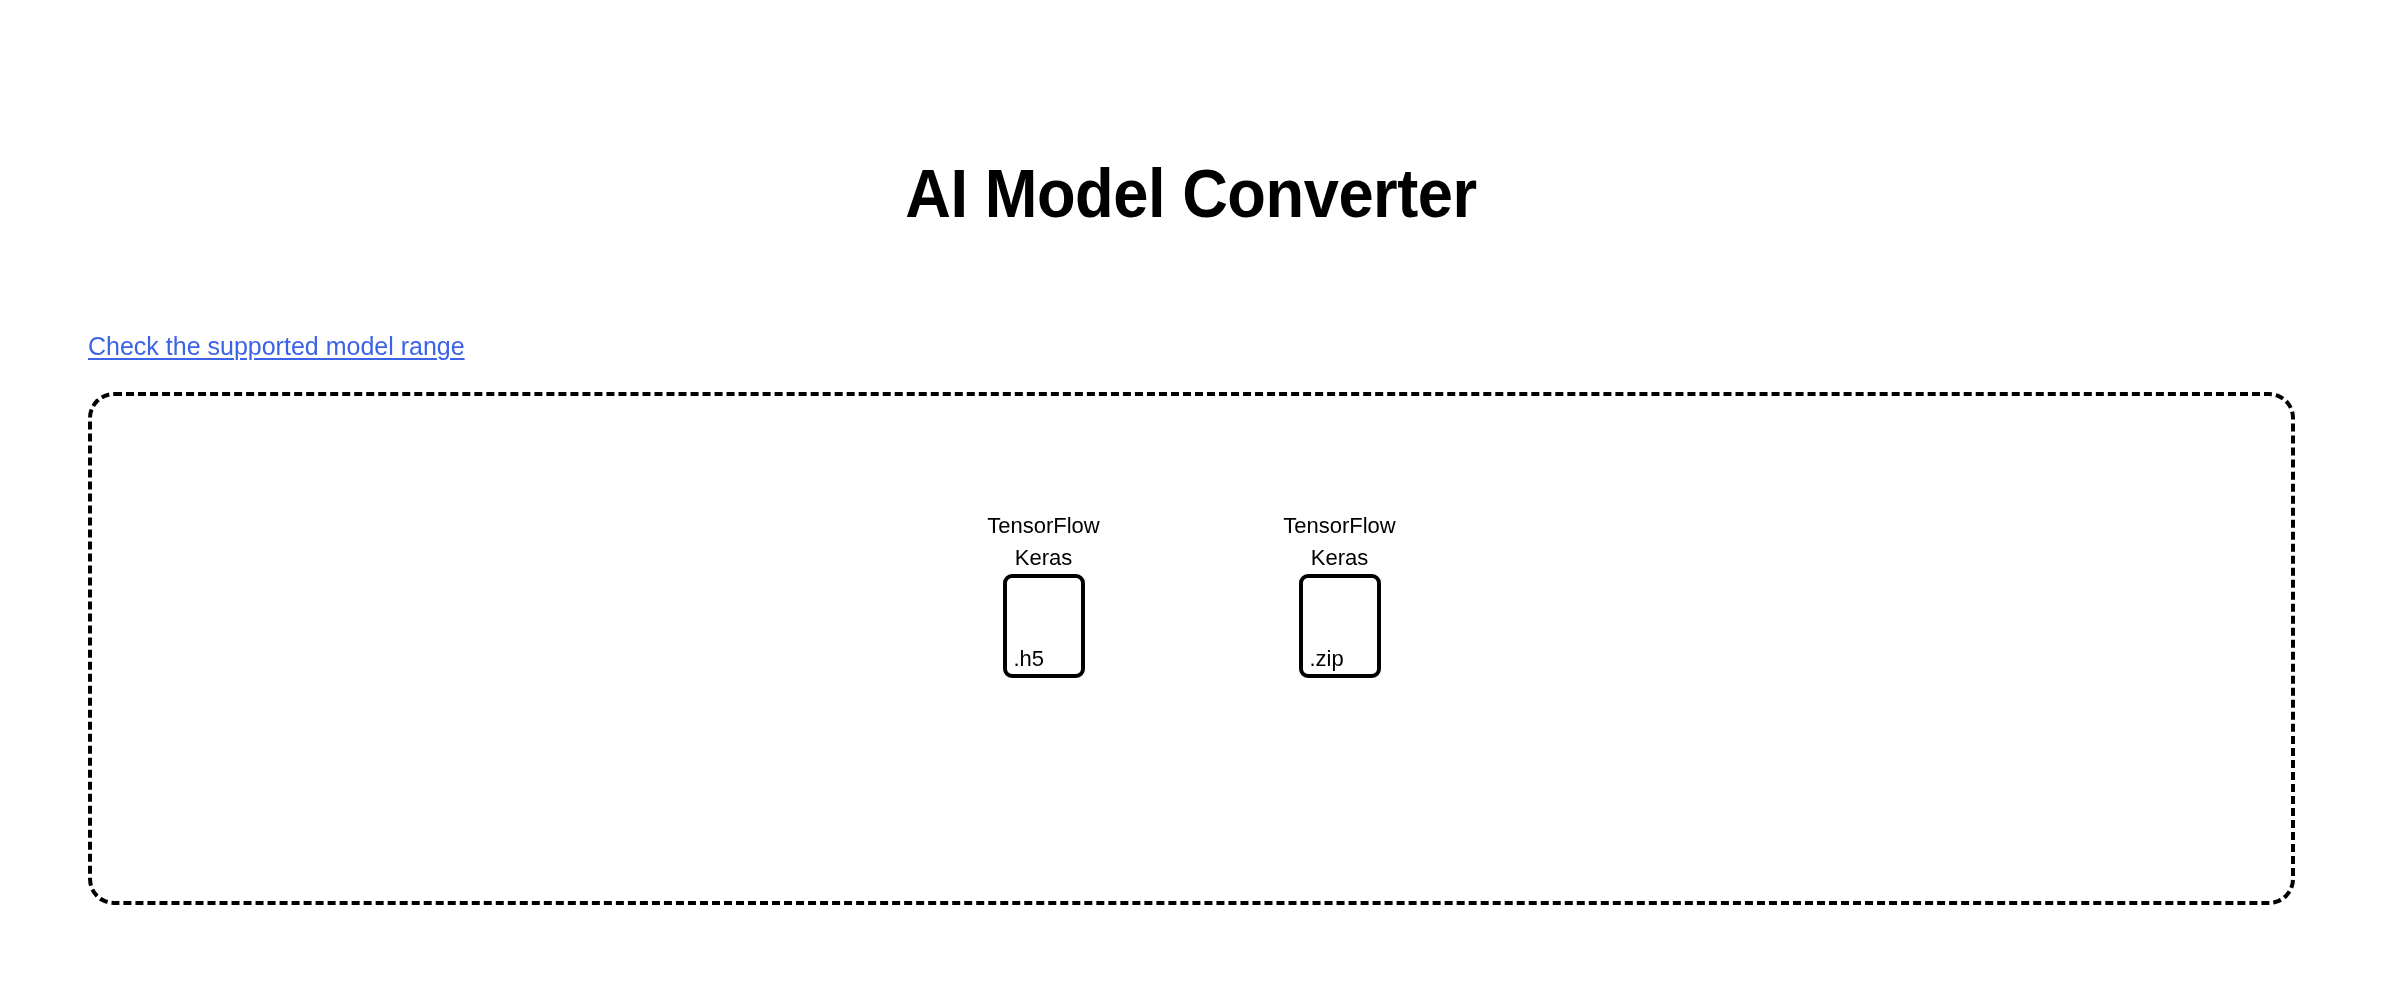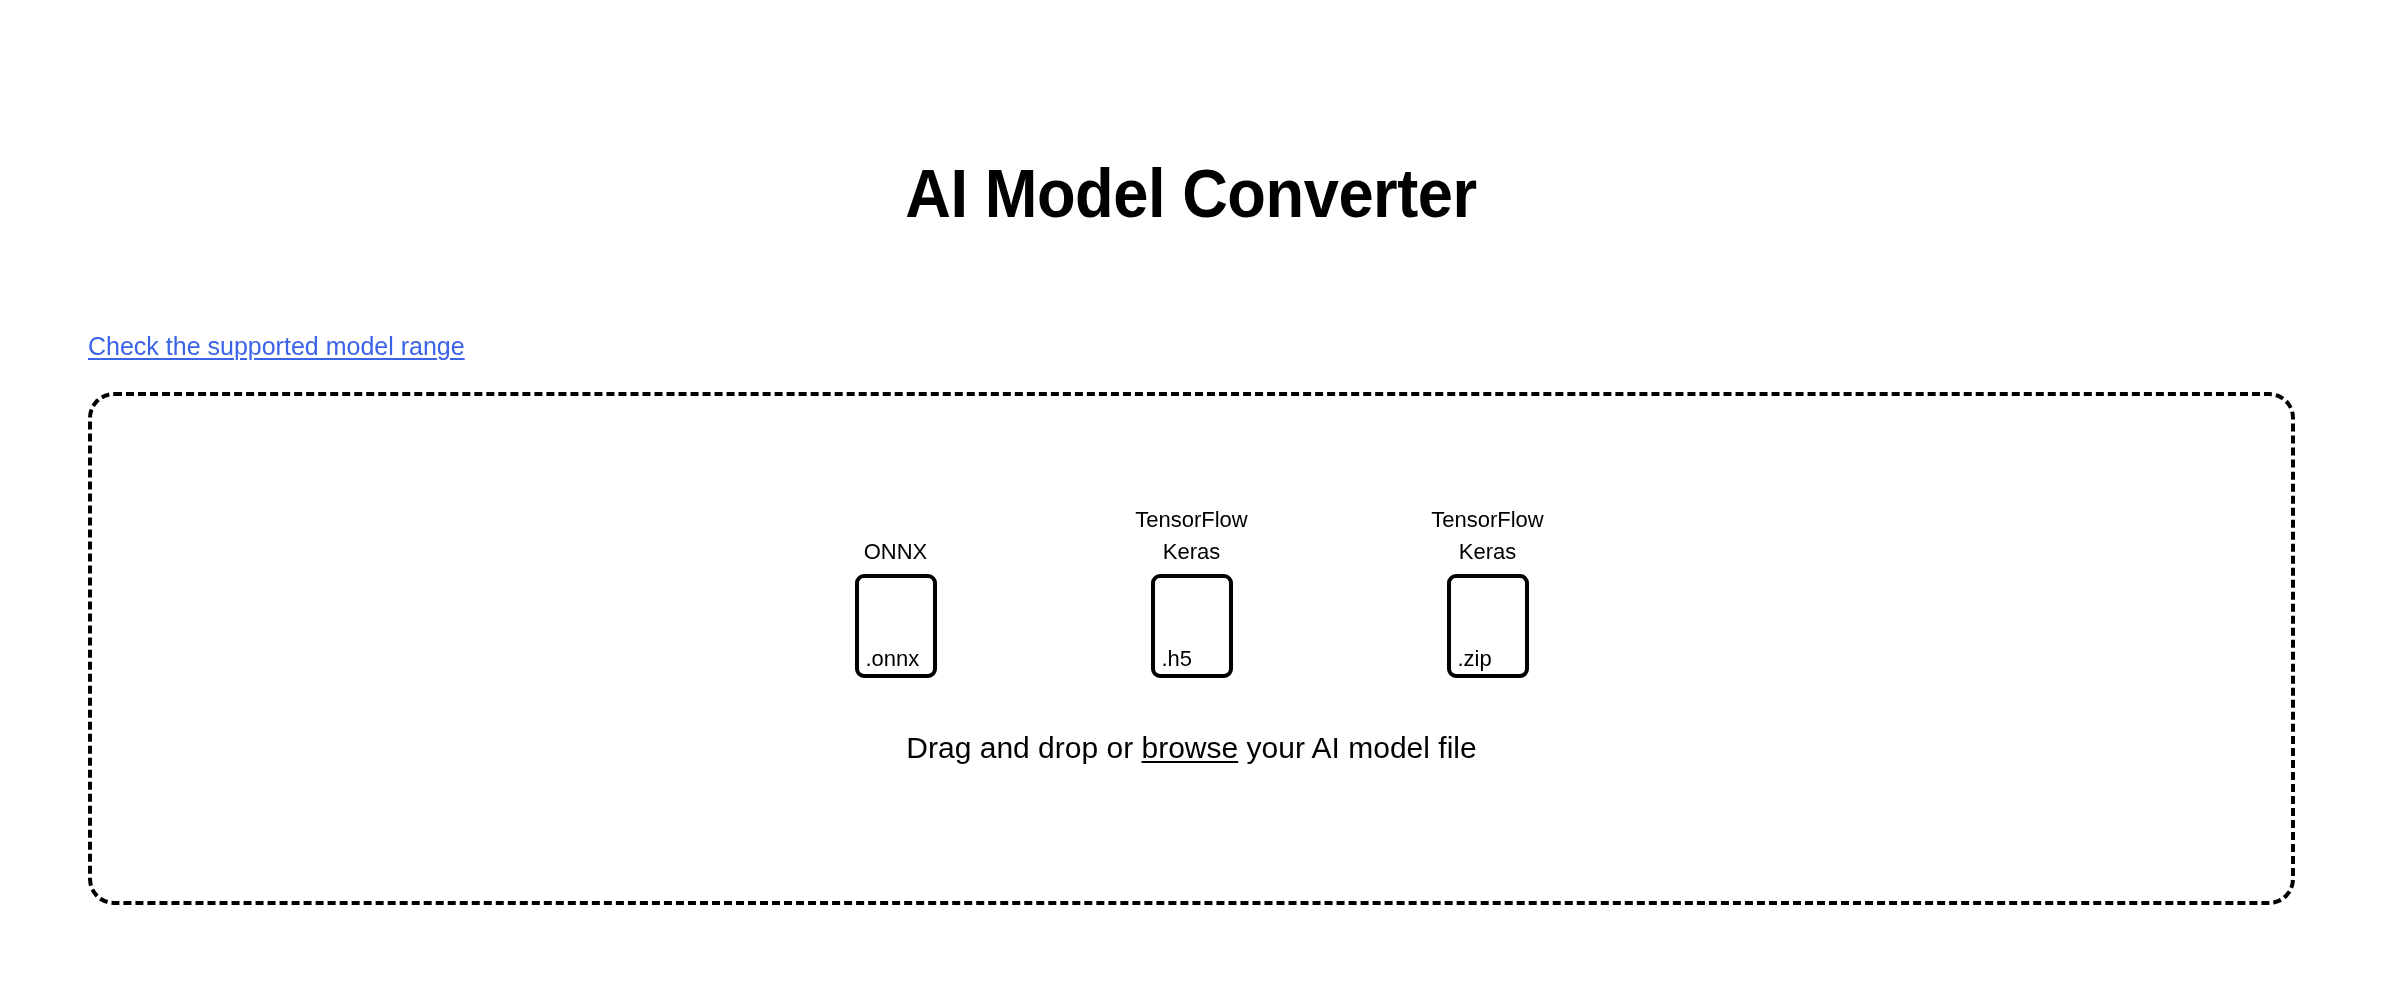--- a/index.html
+++ b/index.html
@@ -88,21 +88,20 @@
     align-items: center;
     width: 160px;
   }
   .filetype-label {
     font-size: 22px;
     line-height: 32px;
     font-weight: 400;
     color: #000000;
     text-align: center;
     white-space: pre-line;
-    margin-bottom: 6px;
   }
   .file-glyph {
     position: relative;
     width: 82px;
     height: 104px;
     border: 4px solid #000000;
     border-radius: 9px;
     background: #ffffff;
     display: block;
   }
@@ -144,42 +143,33 @@
 <h1 class="page-title">AI Model Converter</h1>
 
 <div class="link-row">
   <a class="support-link">Check the supported model range</a>
 </div>
 
 <div class="dropzone">
 
   <div class="filetype-row">
 
-    <div class="filetype">
-      <div class="filetype-label">ONNX</div>
-      <div class="file-glyph">
-        <span class="file-ext">.onnx</span>
-      </div>
-    </div>
 
     <div class="filetype">
       <div class="filetype-label">TensorFlow
 Keras</div>
       <div class="file-glyph">
         <span class="file-ext">.h5</span>
       </div>
     </div>
 
     <div class="filetype">
       <div class="filetype-label">TensorFlow
 Keras</div>
       <div class="file-glyph">
         <span class="file-ext">.zip</span>
       </div>
     </div>
 
   </div>
 
-  <div class="dropzone-hint">
-    <span>Drag and drop or </span><a class="browse-link">browse</a><span> your AI model file</span>
-  </div>
 
 </div>
 
 </body></html>

